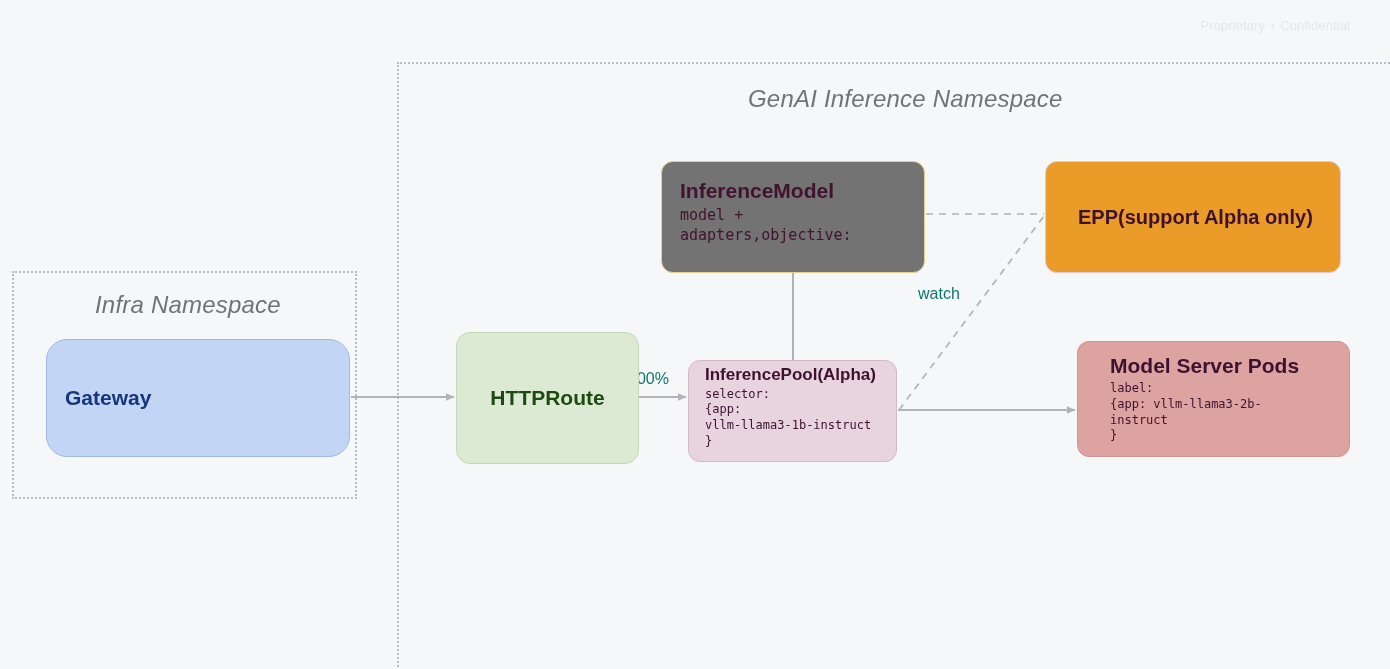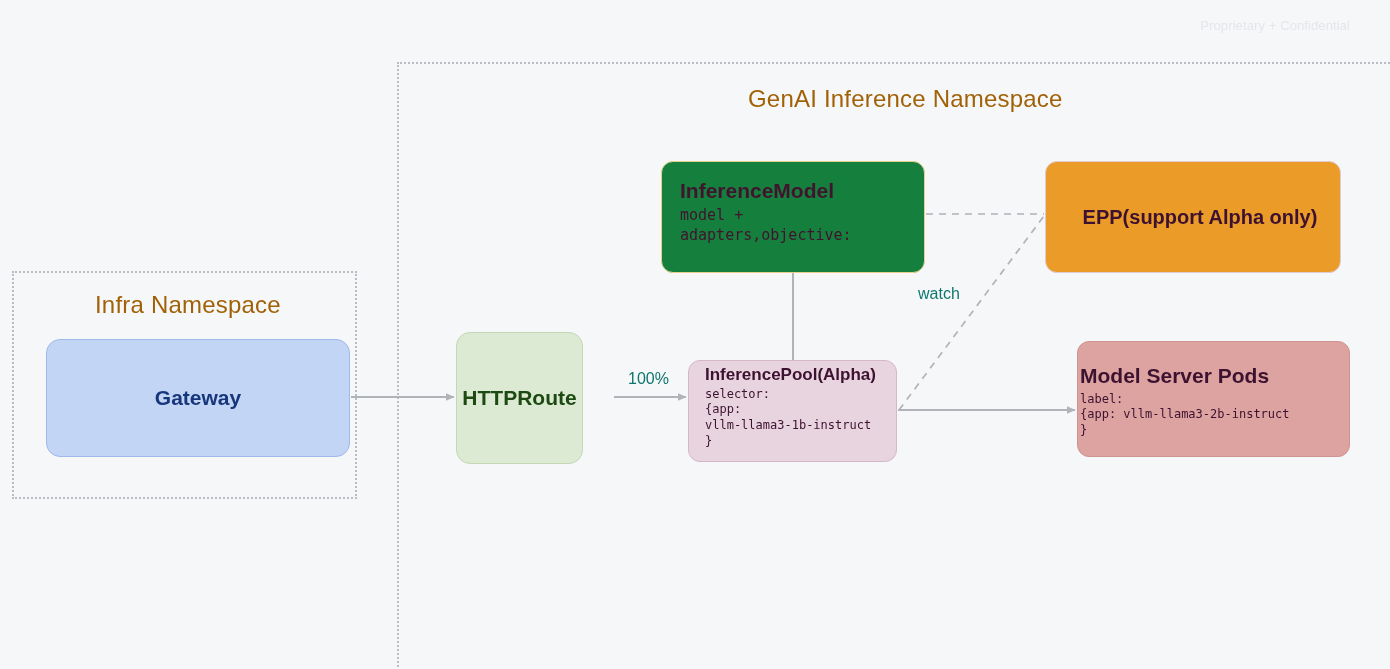--- a/index.html
+++ b/index.html
@@ -33,24 +33,25 @@
   
   .namespace {
     position: absolute;
     border: 2px dotted #b9bcc4;
     background: transparent;
     box-sizing: border-box;
   }
   .ns-title {
     position: absolute;
     font-size: 24px;
-    color: #a16207;
+    color: #737373;
     white-space: nowrap;
     font-weight: 400;
     letter-spacing: 0.2px;
+    font-style: italic;
   }
 
   
   .node {
     position: absolute;
     box-sizing: border-box;
     border-radius: 12px;
     padding: 14px 18px;
     display: flex;
     flex-direction: column;
@@ -66,41 +67,40 @@
     font-family: "DejaVu Sans Mono", "Liberation Mono", monospace;
     white-space: pre-line;
     line-height: 1.32;
   }
 
   
   #gateway {
     left: 46px; top: 339px; width: 304px; height: 118px;
     background: #c3d5f5;
     border: 1px solid #9fb9e8;
-    border-radius: 14px;
-    justify-content: center;
-    text-align: center;
+    border-radius: 21px;
+    justify-content: center;
   }
   #gateway .title { font-size: 21px; color: #17377c; }
 
   
   #httproute {
-    left: 456px; top: 332px; width: 127px; height: 132px;
+    left: 456px; top: 332px; width: 183px; height: 132px;
     background: #dce9d3;
     border: 1px solid #c3d8b5;
     border-radius: 14px;
     align-items: center;
     justify-content: center;
   }
   #httproute .title { font-size: 21px; color: #1d4a12; }
 
   
   #inferencemodel {
     left: 661px; top: 161px; width: 264px; height: 112px;
-    background: #15803d;
+    background: #737373;
     border: 1px solid #e8d08a;
     justify-content: flex-start;
     padding-top: 17px;
   }
   #inferencemodel .title { font-size: 21px; color: #42132e; margin-bottom: 3px; }
   #inferencemodel .sub { font-size: 15px; color: #42132e; }
 
   
   #inferencepool {
     left: 688px; top: 360px; width: 209px; height: 102px;
@@ -110,32 +110,32 @@
     padding: 4px 16px;
   }
   #inferencepool .title { font-size: 17px; color: #3d1130; margin-bottom: 2px; }
   #inferencepool .sub { font-size: 12px; color: #3d1130; }
 
   
   #epp {
     left: 1045px; top: 161px; width: 296px; height: 112px;
     background: #eb9b28;
     border: 1px solid #e0cbd2;
-    align-items: center;
+    align-items: flex-start;
     justify-content: center;
   }
   #epp .title { font-size: 20px; color: #3d1130; padding-left: 14px; }
 
   
   #modelserverpods {
     left: 1077px; top: 341px; width: 273px; height: 116px;
     background: #dda3a0;
     border: 1px solid #cf9391;
-    justify-content: flex-end;
-    padding: 17px 2px;
+    justify-content: center;
+    padding: 17px 32px;
   }
   #modelserverpods .title { font-size: 21px; color: #3d1130; margin-bottom: 3px; }
   #modelserverpods .sub { font-size: 12px; color: #3d1130; }
 
   
   #connectors {
     position: absolute;
     left: 0; top: 0;
     width: 1390px; height: 669px;
     pointer-events: none;

